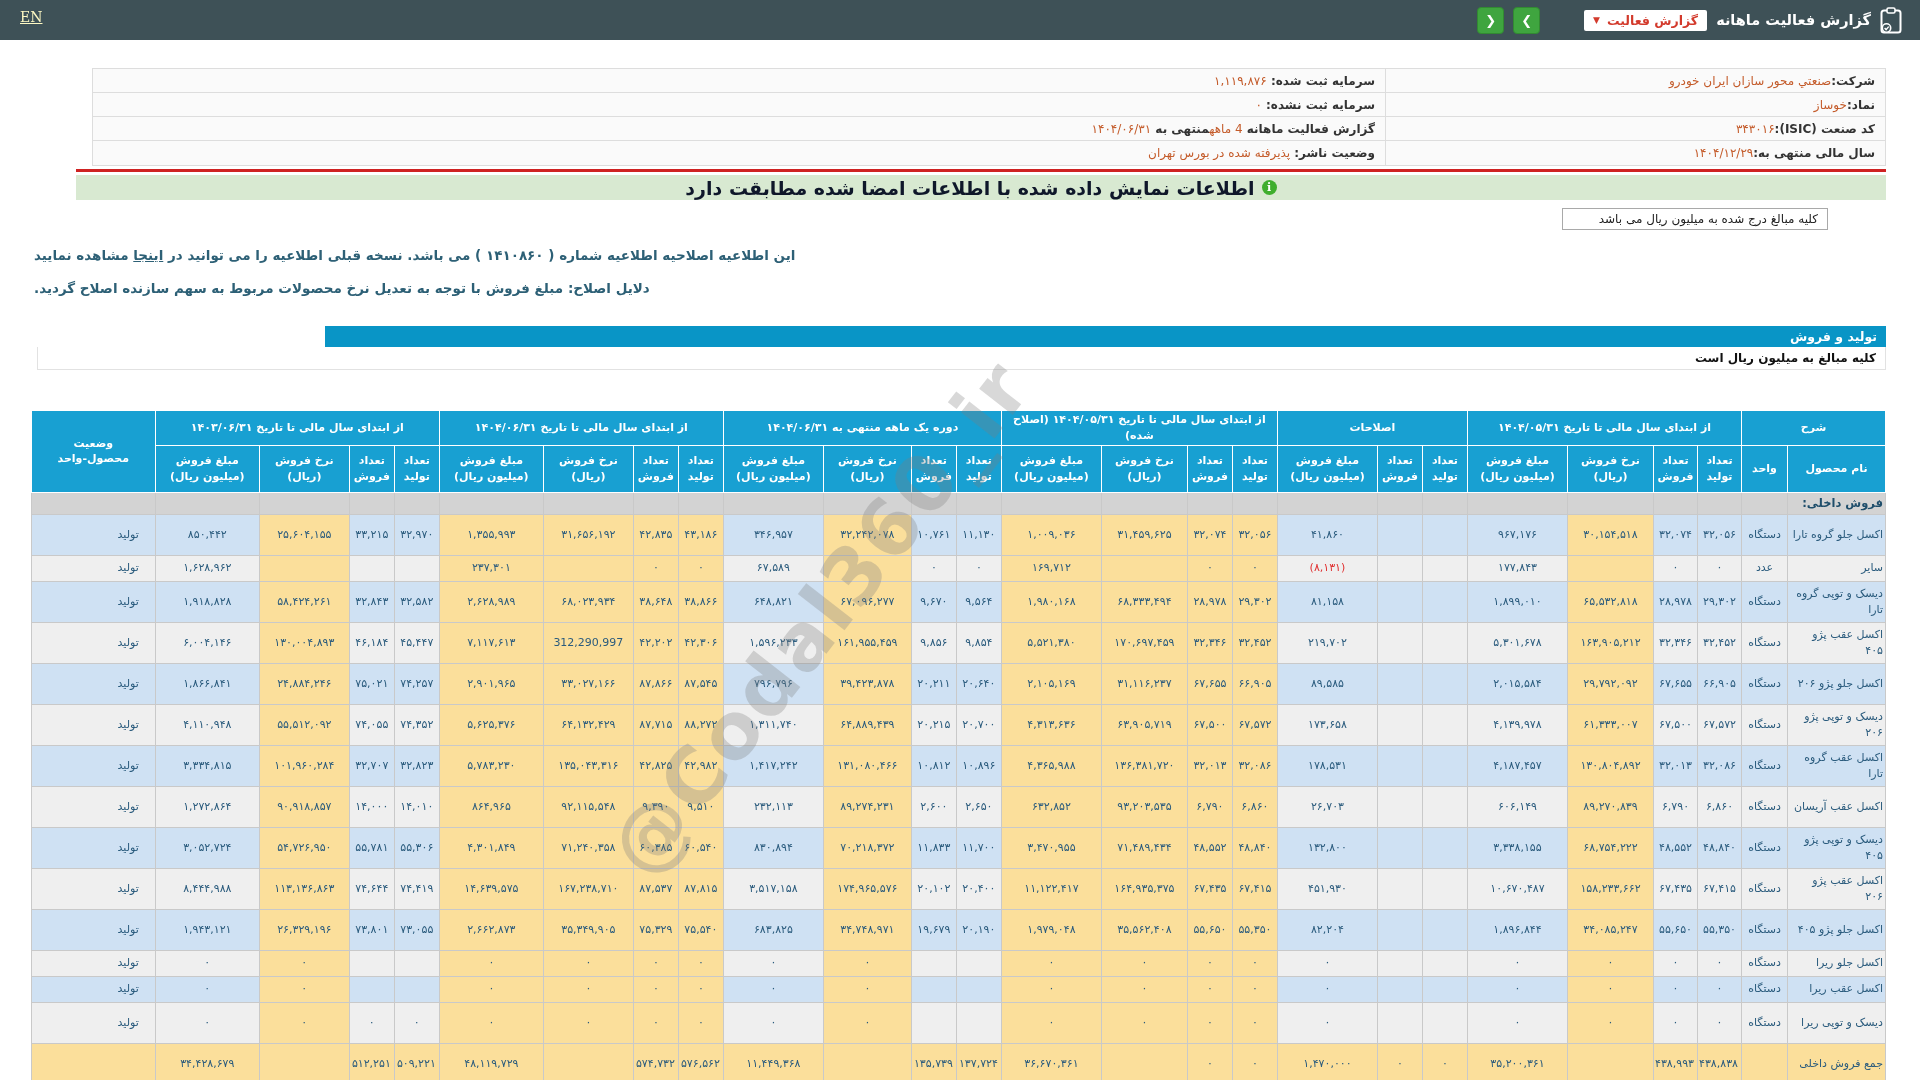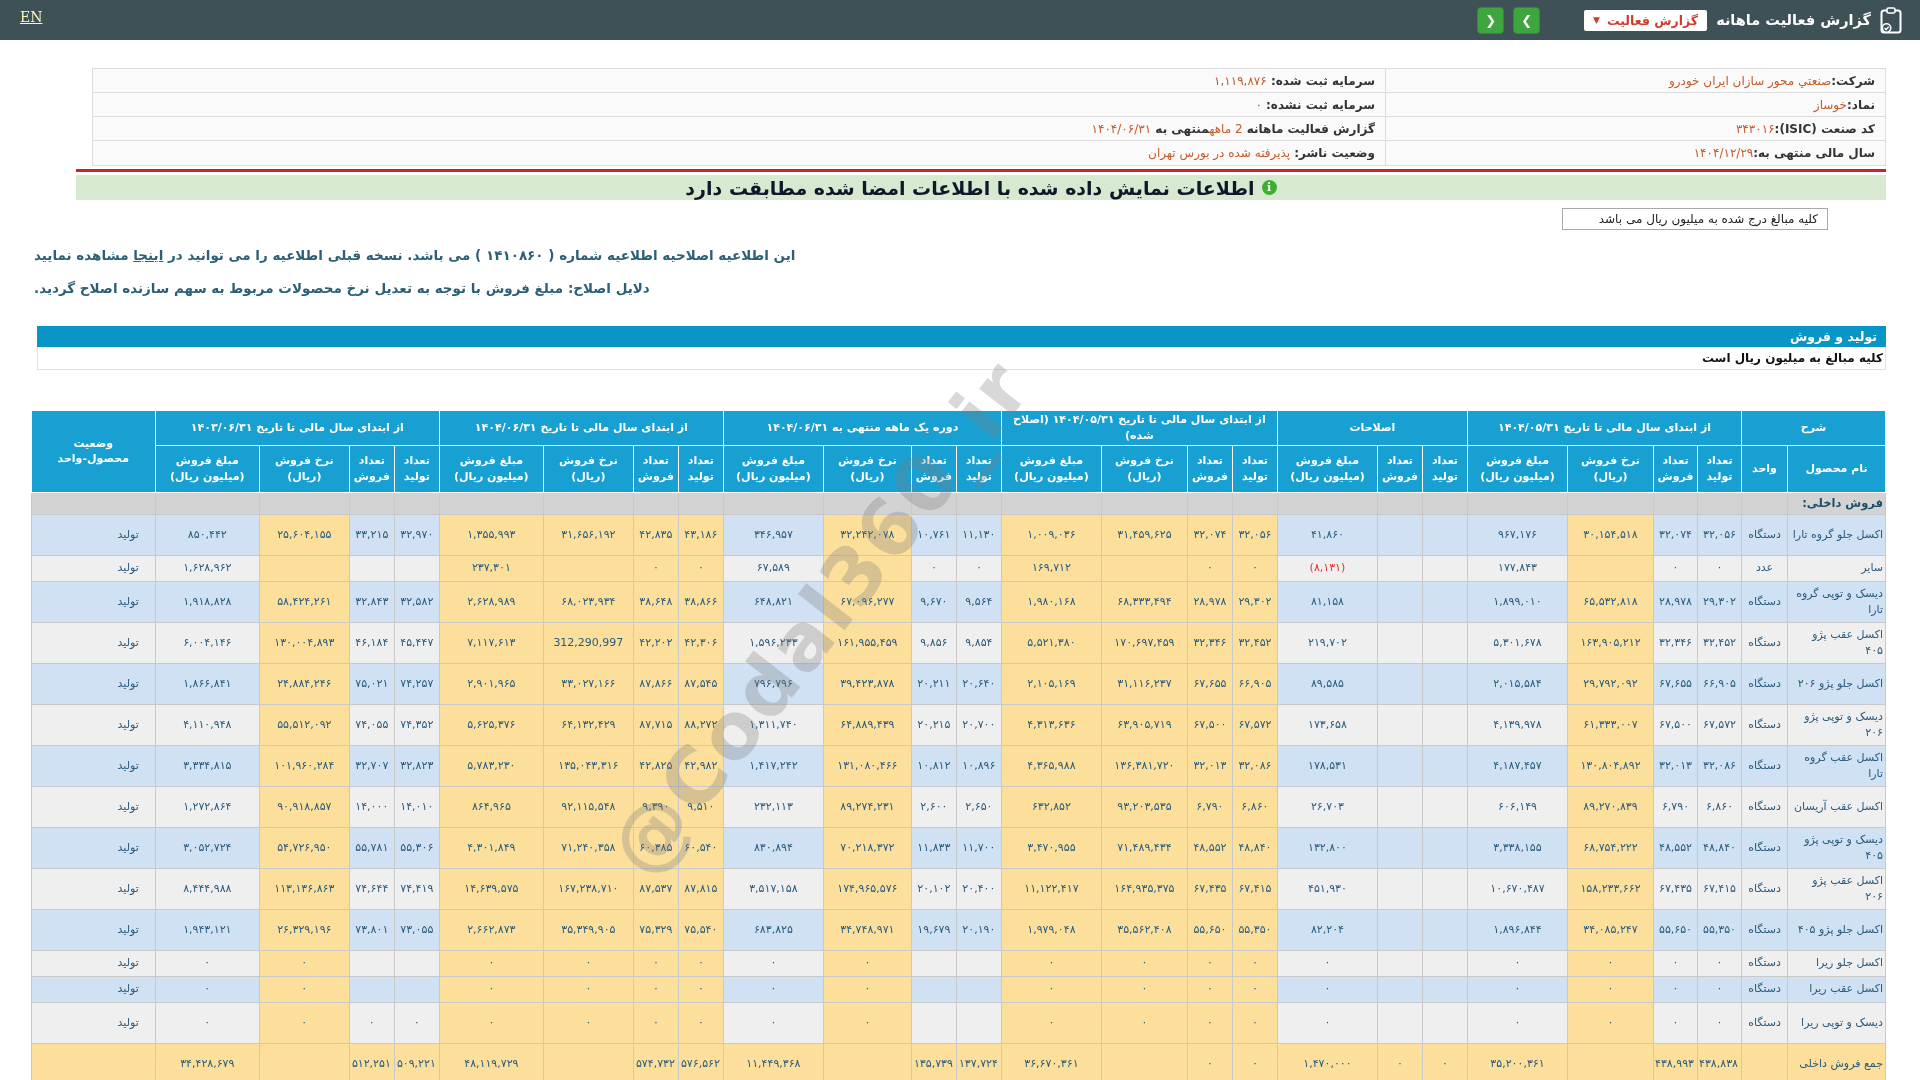--- a/index.html
+++ b/index.html
@@ -35,24 +35,24 @@
   .banner { width:1810px; height:25px; margin-top:3px; background:#d8e9d1; display:flex;
     align-items:center; justify-content:center; gap:7px; }
   .banner-text { color:#0f172a; font-size:19px; font-weight:bold; }
   .info-i { width:15px; height:15px; border-radius:50%; background:#3fae2e; color:#fff;
     font-size:11px; font-weight:bold; display:flex; align-items:center; justify-content:center;
     font-family:"DejaVu Serif", serif; }
   .note-box { width:266px; margin:8px 58px 0 auto; border:1px solid #a9a9a9; padding:3px 9px;
     font-size:12px; color:#222; text-align:right; background:#fff; }
   .para { text-align:left; margin-top:17px; color:#2d6076; font-size:13.5px; font-weight:bold; }
   .para a { color:#2d6076; text-decoration:underline; cursor:pointer; }
-  .band { width:1849px; margin-top:30px; background:#0995c6; color:#fff; font-size:12.5px;
+  .band { width:1561px; margin-top:30px; background:#0995c6; color:#fff; font-size:12.5px;
     font-weight:bold; padding:3px 9px; }
   .band-sub { width:1849px; background:#fff; border:1px solid #e2e2e2; border-top:none;
-    color:#111; font-size:12px; font-weight:bold; padding:4px 2px; }
+    color:#111; font-size:12px; font-weight:bold; padding:4px 9px; }
   
   table.main { border-collapse:collapse; table-layout:fixed; width:1849px; margin-top:40px; }
   table.main th { background:#18a0d2; color:#fff; font-weight:bold; font-size:11px;
     border:1px solid #fff; text-align:center; white-space:pre-line; padding:1px 2px; line-height:1.45; }
   table.main thead tr.g1 th { height:21px; }
   table.main thead tr.g2 th { height:47px; }
   table.main td { border:1px solid #c9c9c9; font-size:11px; color:#2a5b7d; text-align:center;
     padding:2px 3px; overflow:hidden; line-height:1.5; }
   tr.data { height:41px; }
   tr.data.short { height:26px; }
@@ -110,21 +110,21 @@
           <span class="lab">نماد:  </span>
           <span class="val">خوساز</span>
         </div>
         <div class="info-cell l"><span class="lab">سرمایه ثبت نشده:  </span><span class="val">۰</span></div>
       </div>
       <div class="info-row">
         <div class="info-cell r">
           <span class="lab">کد صنعت (ISIC):  </span>
           <span class="val">۳۴۳۰۱۶</span>
         </div>
-        <div class="info-cell l"><span class="lab">گزارش فعالیت ماهانه </span><span class="val">2 ماهه</span><span class="lab">منتهی به </span><span class="val">۱۴۰۴/۰۶/۳۱</span></div>
+        <div class="info-cell l"><span class="lab">گزارش فعالیت ماهانه </span><span class="val">4 ماهه</span><span class="lab">منتهی به </span><span class="val">۱۴۰۴/۰۶/۳۱</span></div>
       </div>
       <div class="info-row">
         <div class="info-cell r">
           <span class="lab">سال مالی منتهی به:  </span>
           <span class="val">۱۴۰۴/۱۲/۲۹</span>
         </div>
         <div class="info-cell l"><span class="lab">وضعیت ناشر:  </span><span class="val">پذیرفته شده در بورس تهران</span></div>
       </div>
     </div>
 

